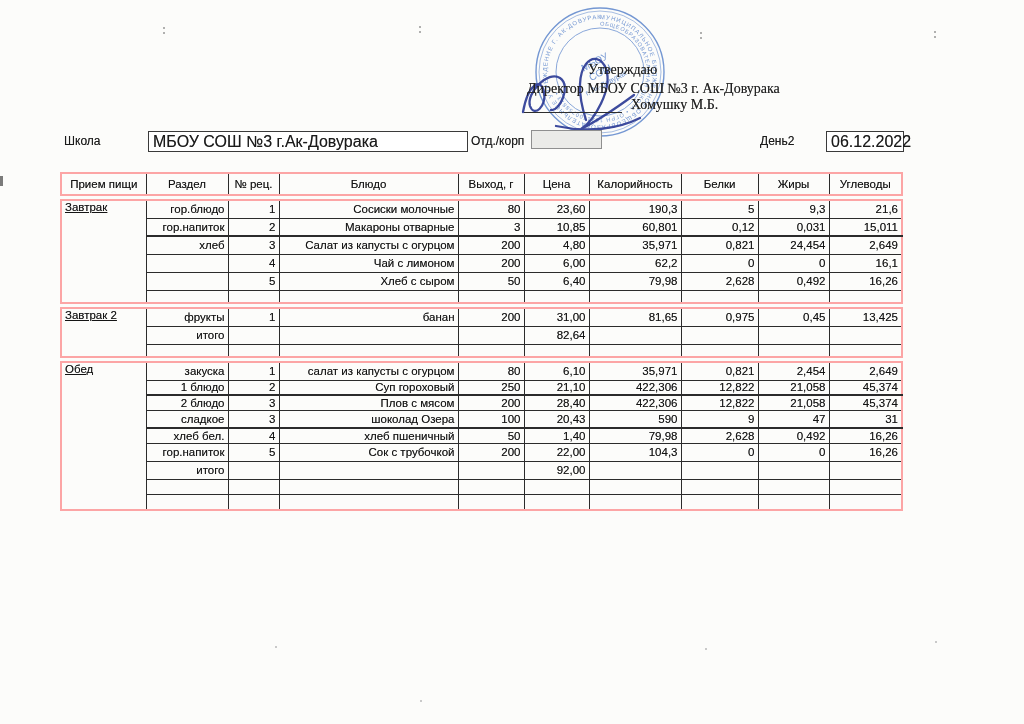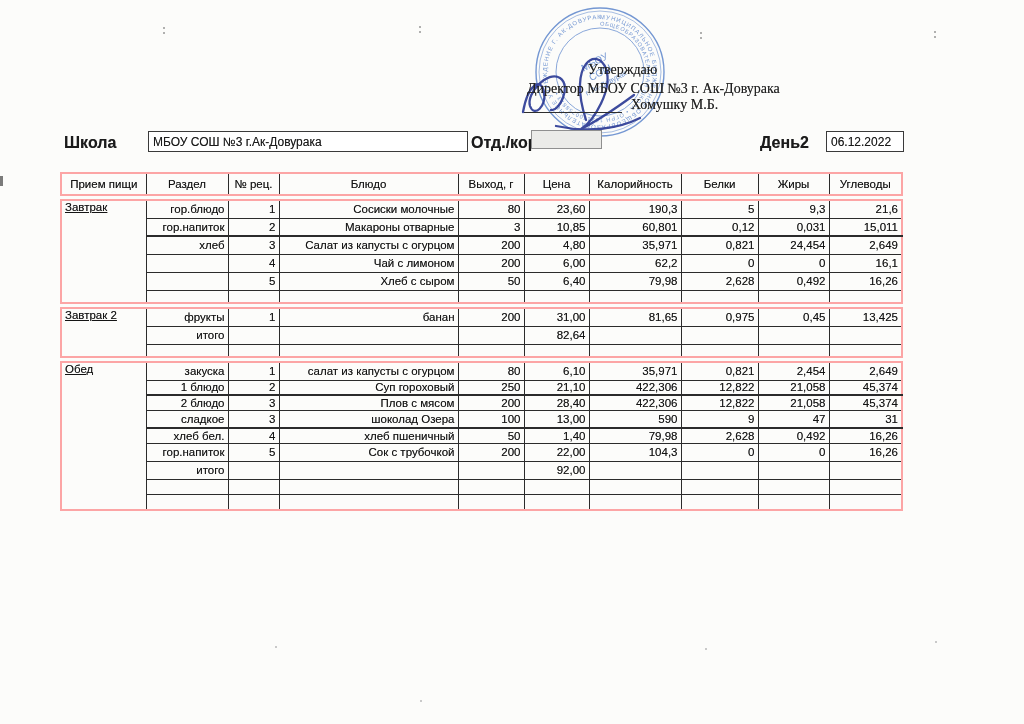--- a/index.html
+++ b/index.html
@@ -10,22 +10,22 @@
     color:#1b1b1b;
   }
   .scan-text{ text-shadow:0 0 .6px rgba(20,20,20,.55); }
   
   .serif{ font-family:"Liberation Serif","DejaVu Serif",serif; font-size:14px; color:#222; }
   .approve{ position:absolute; left:588px; top:62px; }
   .director{ position:absolute; left:527px; top:81px; }
   .sigline{ position:absolute; left:524px; top:97px; display:flex; align-items:flex-end; }
   .sig-underline{ display:inline-block; width:98px; height:15px; border-bottom:1.2px solid #2e2e2e; margin-right:9px; }
   
-  .lbl{ position:absolute; font-size:16px;font-weight:bold; }
-  .ibox{ position:absolute; border:1.2px solid #3a3a3a; background:#fff; font-size:12px;
+  .lbl{ position:absolute; font-size:12px; }
+  .ibox{ position:absolute; border:1.2px solid #3a3a3a; background:#fff; font-size:16px;
          display:flex; align-items:center; padding:0 4px; box-sizing:border-box; }
   
   .menu{ position:absolute; left:60px; top:172px; width:841px; }
   table.grid{ border-collapse:collapse; table-layout:fixed; width:841px;
               border:2px solid #fca5a5; margin:0 4px 3px 0; }
   table.grid td, table.grid th{
     border:1px solid #2b2b2b; font-size:11.5px; font-weight:400;
     padding:0 3px; overflow:hidden; white-space:nowrap; color:#141414;
   }
   table.grid th{ text-align:center; height:20px; }
@@ -305,21 +305,21 @@
           <td class="trr">422,306</td>
           <td class="trr">12,822</td>
           <td class="trr">21,058</td>
           <td class="trr">45,374</td>
         </tr>
         <tr style="height: 18px;">
           <td class="tl">сладкое</td>
           <td class="trr">3</td>
           <td class="tl">шоколад Озера</td>
           <td class="trr">100</td>
-          <td class="trr">13,00</td>
+          <td class="trr">20,43</td>
           <td class="trr">590</td>
           <td class="trr">9</td>
           <td class="trr">47</td>
           <td class="trr">31</td>
         </tr>
         <tr class="bt2" style="height: 15px;">
           <td class="tl">хлеб бел.</td>
           <td class="trr">4</td>
           <td class="tl">хлеб пшеничный</td>
           <td class="trr">50</td>

